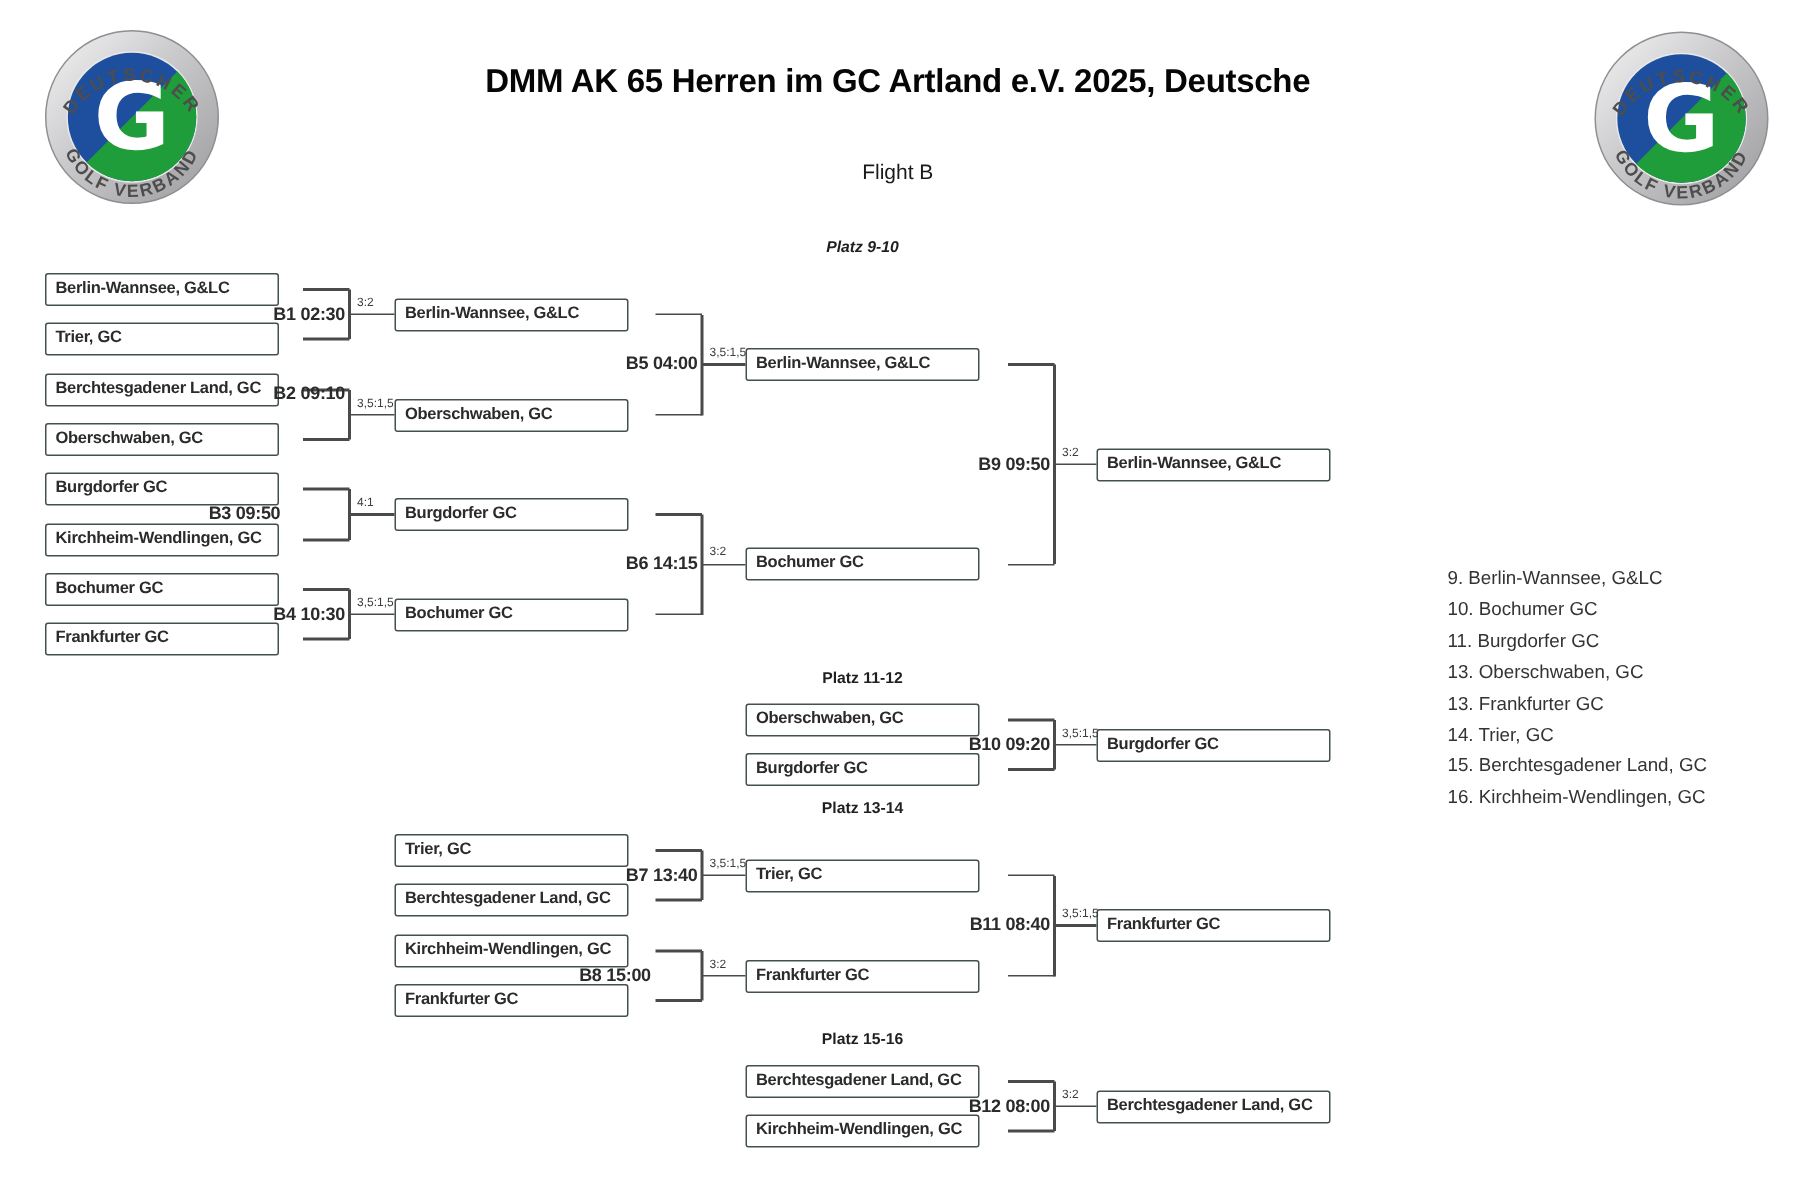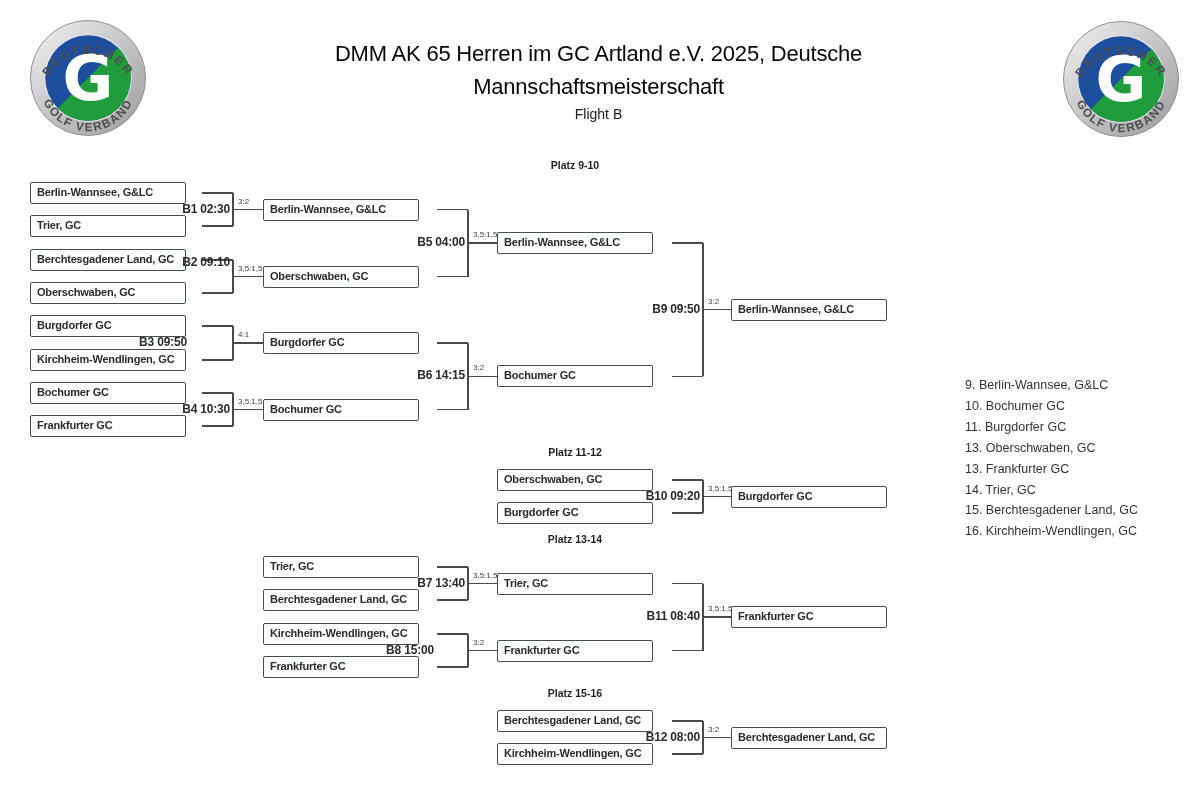--- a/index.html
+++ b/index.html
@@ -1,19 +1,19 @@
 <!DOCTYPE html>
 <html><head>
 <meta charset="utf-8">
 <style>
   html,body{margin:0;padding:0;background:#fff;}
   body{width:1197px;height:801px;position:relative;overflow:hidden;
        font-family:"Liberation Sans",sans-serif;}
   .title-block{position:absolute;top:37px;left:0;width:100%;text-align:center;}
-  .title-line{font-size:22px;font-weight:normal;line-height:33px;color:#060606;letter-spacing:-0.2px;}
+  .title-line{font-size:22px;font-weight:bold;line-height:33px;color:#060606;letter-spacing:-0.2px;}
   .subtitle{position:absolute;top:106px;left:0;width:100%;text-align:center;
             font-size:14px;color:#1a1a1a;}
   .logo{position:absolute;width:118px;height:118px;}
   .logo-left{left:29px;top:19px;}
   .logo-right{left:1062px;top:20px;}
   .team-box{position:absolute;width:156px;height:22px;box-sizing:border-box;
             border:1.5px solid #42514e;border-radius:2px;background:#fff;
             font-size:11px;font-weight:bold;line-height:19px;color:#2b2b2b;
             padding-left:6px;white-space:nowrap;letter-spacing:-0.2px;}
   .hline{position:absolute;height:1.4px;background:#4a4a4a;}
@@ -25,21 +25,20 @@
                  font-weight:bold;color:#1f1f1f;}
   .standings{position:absolute;left:965px;top:375px;font-size:12.5px;
              line-height:20.9px;color:#333;}
   .standings-item{white-space:nowrap;}
 </style>
 </head>
 <body>
 
 <div class="title-block">
   <div class="title-line">DMM AK 65 Herren im GC Artland e.V. 2025, Deutsche</div>
-  <div class="title-line">Mannschaftsmeisterschaft</div>
 </div>
 <div class="subtitle">Flight B</div>
 
 <div class="logo logo-left" id="logo-left">
   <svg viewBox="0 0 120 120" width="118" height="118">
     <defs>
       <linearGradient id="lring" x1="0" y1="0" x2="1" y2="1">
         <stop offset="0" stop-color="#f4f4f5"></stop>
         <stop offset="0.45" stop-color="#c9c9cb"></stop>
         <stop offset="1" stop-color="#9b9b9e"></stop>
@@ -77,21 +76,21 @@
     <text x="60" y="82" text-anchor="middle" font-family="DejaVu Sans, sans-serif" font-weight="bold" font-size="63" fill="#ffffff">G</text>
     <text font-family="Liberation Sans, sans-serif" font-weight="bold" font-size="12.5" letter-spacing="2.2" fill="#4d4d4d">
       <textPath href="#rarcTop" startOffset="50%" text-anchor="middle">DEUTSCHER</textPath>
     </text>
     <text font-family="Liberation Sans, sans-serif" font-weight="bold" font-size="12" letter-spacing="1.6" fill="#4d4d4d">
       <textPath href="#rarcBot" startOffset="50%" text-anchor="middle">GOLF VERBAND</textPath>
     </text>
   </svg></div>
 
 <div id="bracket">
-    <div class="section-title" style="left: 475px; top: 159px;">Platz 9-10</div>
+    <div class="section-title" style="left: 475px; top: 159px; font-style: italic;">Platz 9-10</div>
     <div class="team-box" style="left: 30px; top: 182px;">Berlin-Wannsee, G&amp;LC</div>
     <div class="team-box" style="left: 30px; top: 215px;">Trier, GC</div>
     <div class="team-box" style="left: 30px; top: 249px;">Berchtesgadener Land, GC</div>
     <div class="team-box" style="left: 30px; top: 282px;">Oberschwaben, GC</div>
     <div class="team-box" style="left: 30px; top: 315px;">Burgdorfer GC</div>
     <div class="team-box" style="left: 30px; top: 349px;">Kirchheim-Wendlingen, GC</div>
     <div class="team-box" style="left: 30px; top: 382px;">Bochumer GC</div>
     <div class="team-box" style="left: 30px; top: 415px;">Frankfurter GC</div>
     <div class="team-box" style="left: 263px; top: 198.5px;">Berlin-Wannsee, G&amp;LC</div>
     <div class="team-box" style="left: 263px; top: 265.5px;">Oberschwaben, GC</div>

